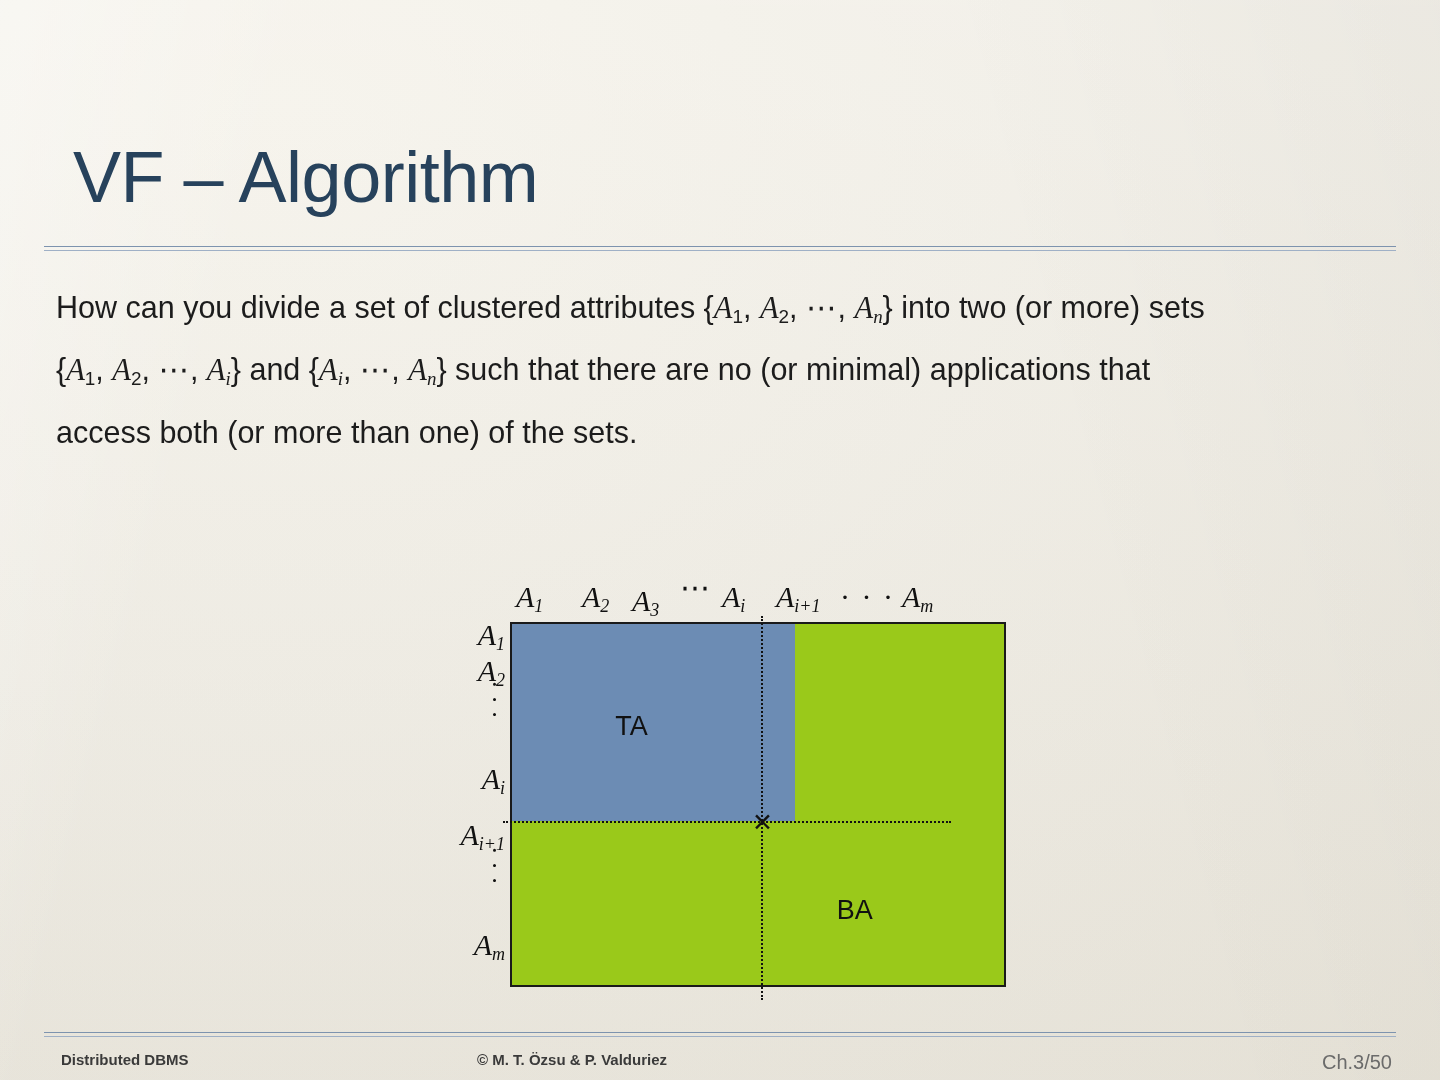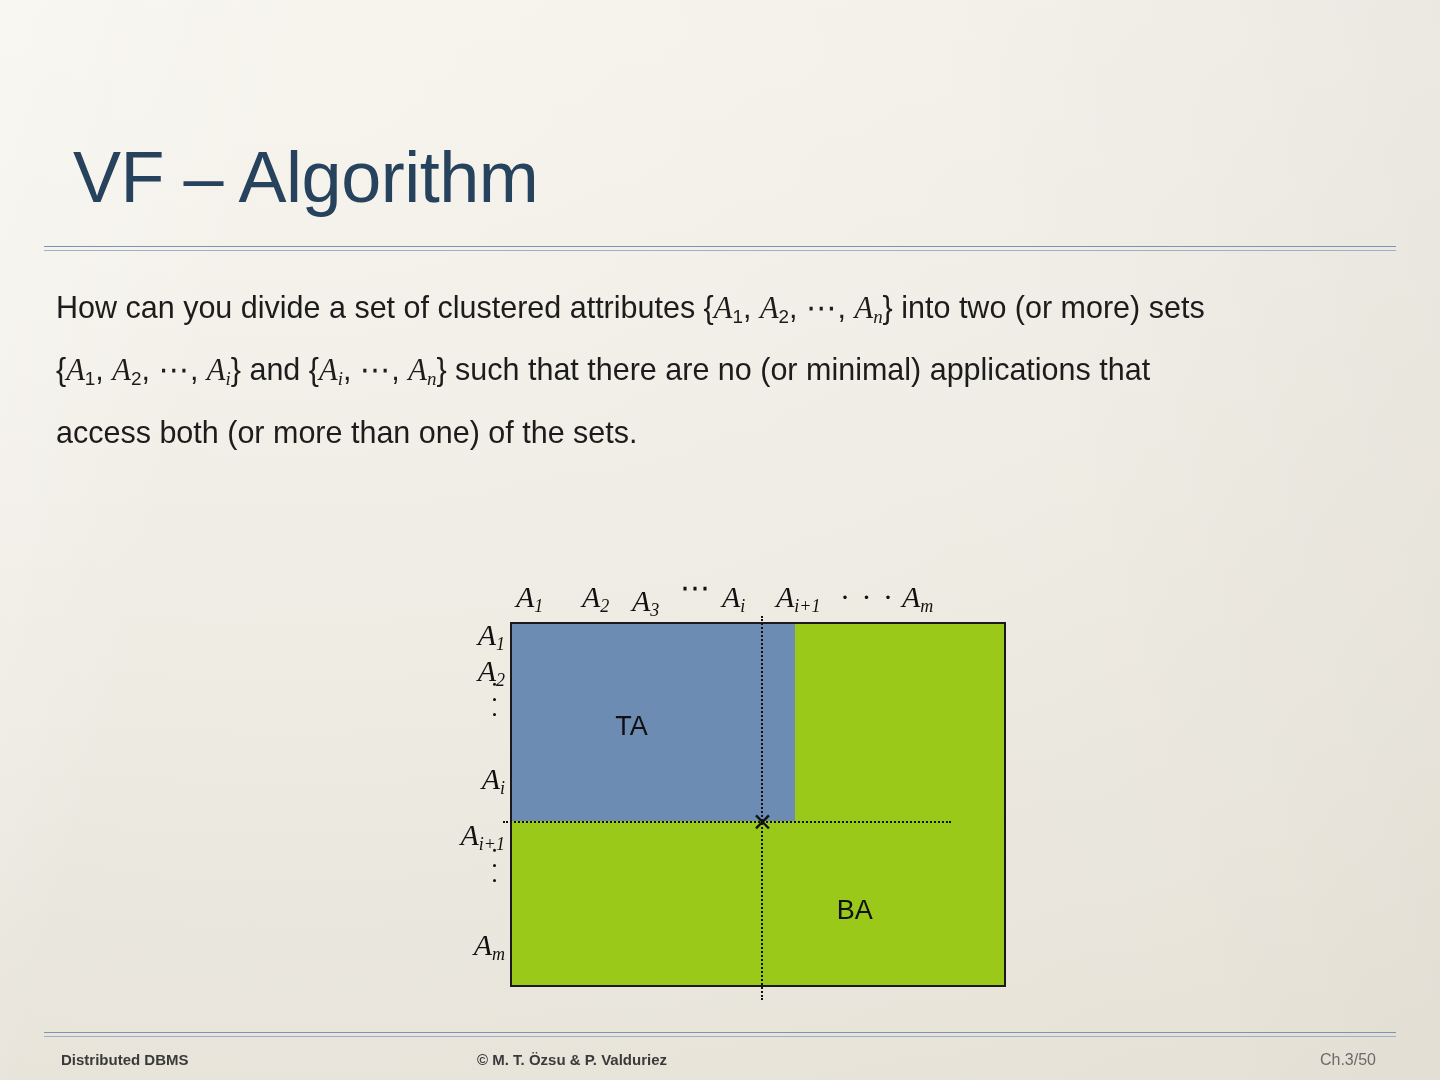--- a/index.html
+++ b/index.html
@@ -221,23 +221,23 @@
     left: 0;
     width: 1144px;
     top: 1051px;
     text-align: center;
     font-size: 15px;
     color: #3a3a3a;
     font-weight: bold;
   }
   .footer-right {
     position: absolute;
-    right: 64px;
+    right: 48px;
     top: 1051px;
-    font-size: 16px;
+    font-size: 20px;
     color: #6b6b6b;
   }
 </style>
 </head>
 <body>
 
 <div class="slide">
   <div class="texture"></div>
 
   <h1 class="title">VF – Algorithm</h1>

